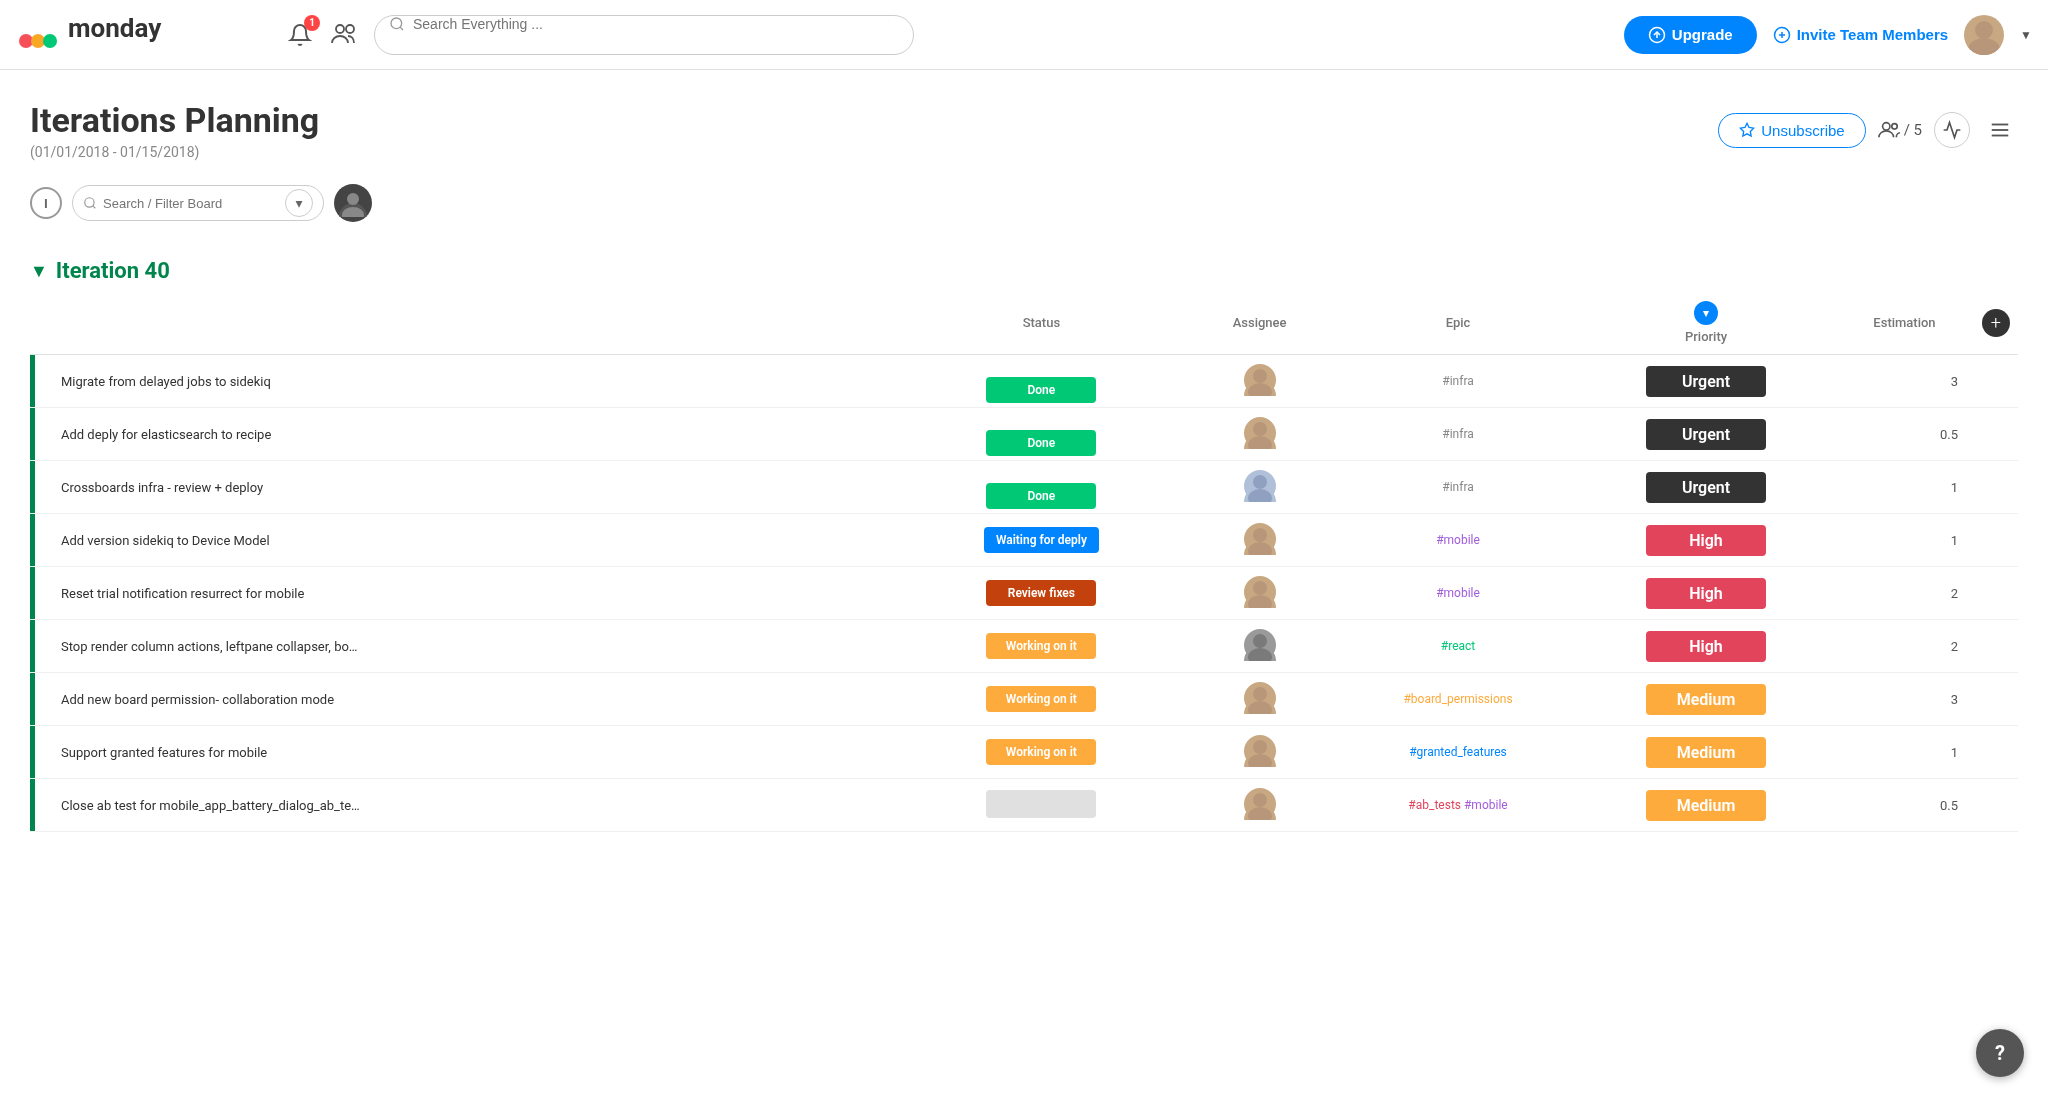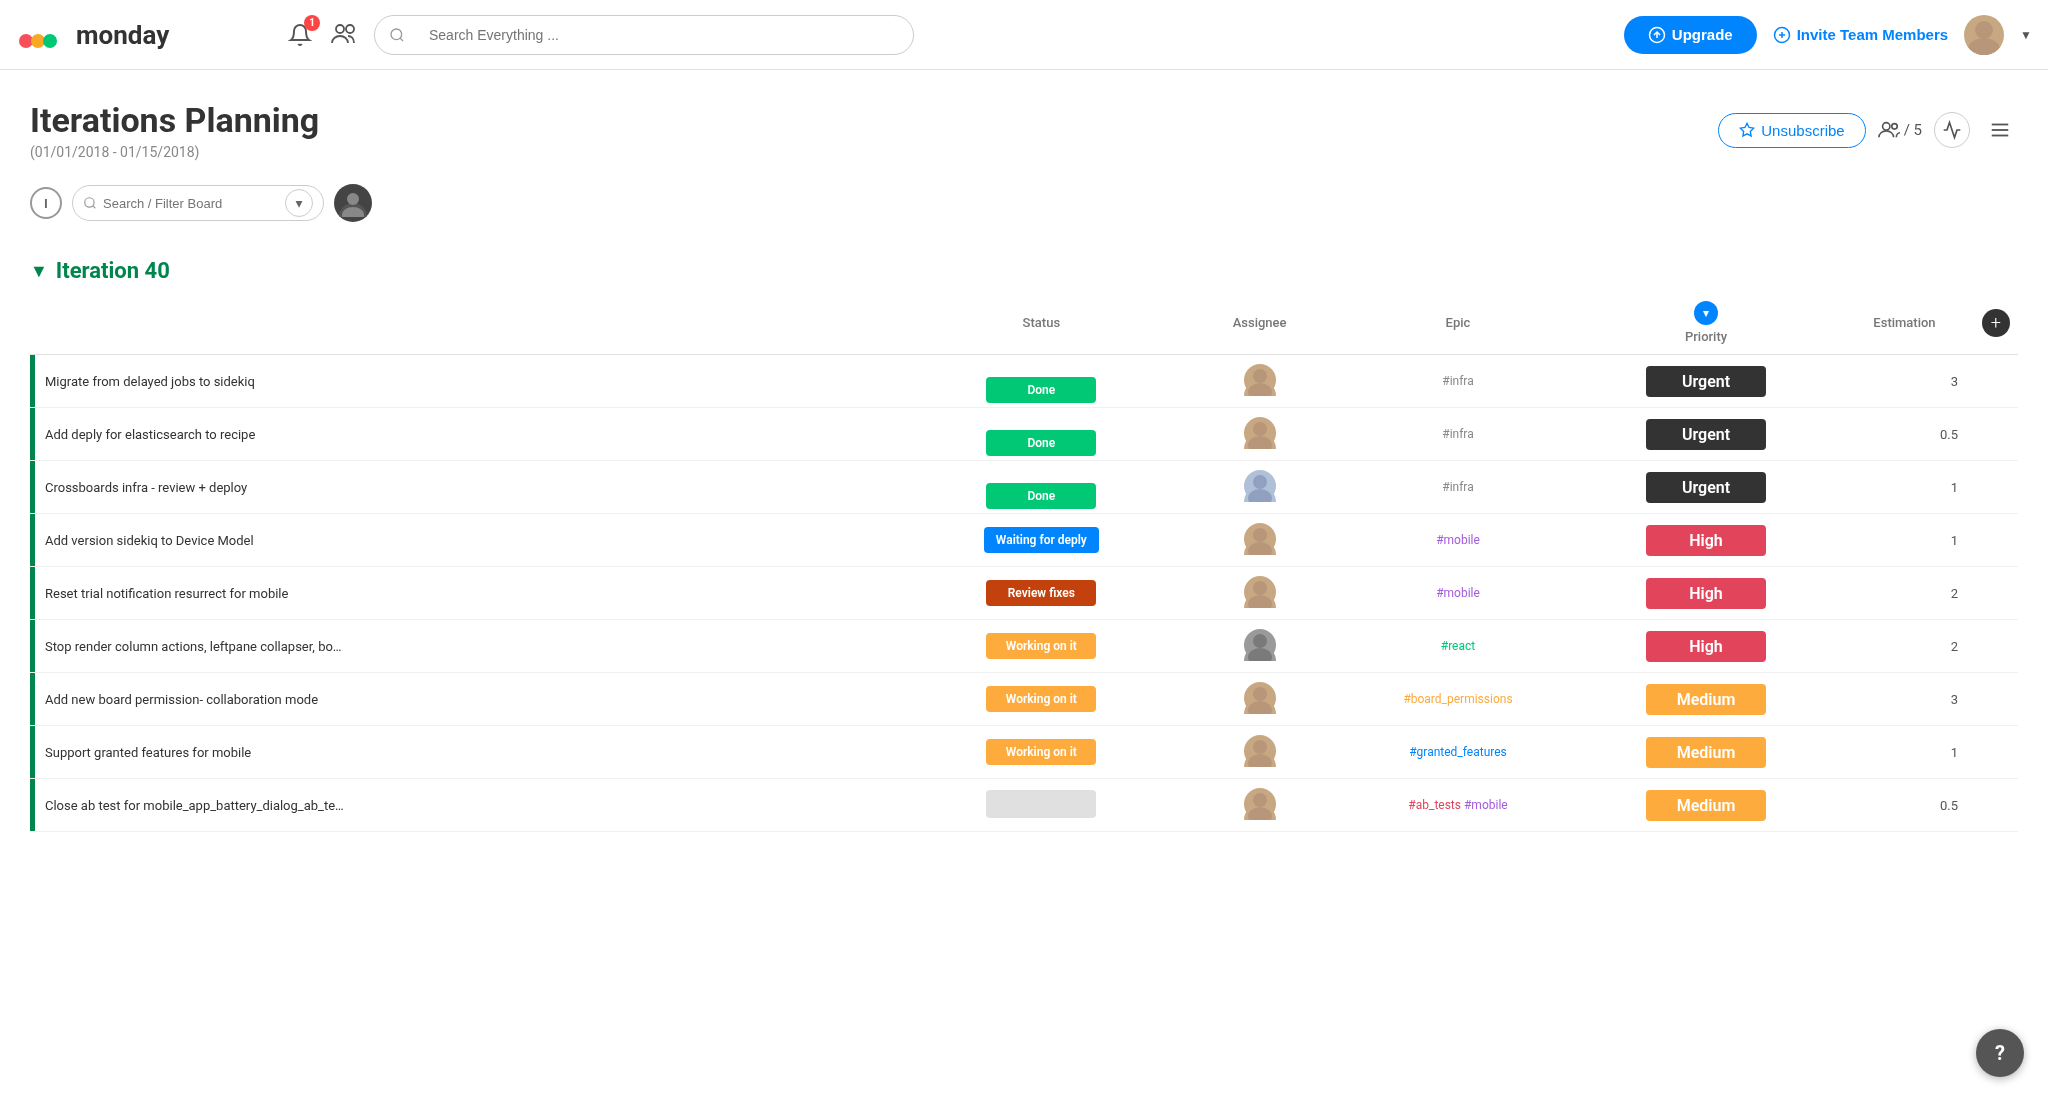--- a/index.html
+++ b/index.html
@@ -4,27 +4,27 @@
   <style>
     * { box-sizing: border-box; margin: 0; padding: 0; }
     body { font-family: -apple-system, BlinkMacSystemFont, 'Segoe UI', Roboto, sans-serif; background: #fff; color: #333; font-size: 14px; overflow-x: hidden; }
 
     
     .header {
       display: flex; align-items: center; height: 70px;
       border-bottom: 1px solid #e0e0e0; padding: 0 16px; gap: 16px;
       background: #fff; position: sticky; top: 0; z-index: 100;
     }
-    .logo-area { display: flex; align-items: center; gap: 12px; width: 250px; }
+    .logo-area { display: flex; align-items: flex-start; gap: 4px; width: 250px; }
     .logo-icon { display: flex; align-items: center; }
     .logo-text { font-size: 26px; font-weight: 700; color: #333; margin-left: 4px; }
     .header-icons { display: flex; align-items: center; gap: 12px; }
     .notif-btn { position: relative; cursor: pointer; width: 36px; height: 36px; display: flex; align-items: center; justify-content: center; }
     .notif-badge { position: absolute; top: -2px; right: -2px; background: #f44; color: #fff; border-radius: 50%; width: 16px; height: 16px; font-size: 10px; display: flex; align-items: center; justify-content: center; font-weight: 700; }
-    .search-bar { flex: 1; max-width: 540px; display: flex; align-items: center; border: 1.5px solid #ccc; border-radius: 20px; padding: 0 14px; height: 40px; background: #fff; gap: 24px; }
+    .search-bar { flex: 1; max-width: 540px; display: flex; align-items: flex-start; border: 1.5px solid #ccc; border-radius: 20px; padding: 0 14px; height: 40px; background: #fff; gap: 8px; }
     .search-bar input { border: none; outline: none; flex: 1; font-size: 14px; color: #999; background: transparent; }
     .search-icon-svg { color: #999; }
     .header-right { margin-left: auto; display: flex; align-items: center; gap: 16px; }
     .upgrade-btn { background: #0085ff; color: #fff; border: none; border-radius: 20px; padding: 10px 24px; font-size: 15px; font-weight: 600; cursor: pointer; display: flex; align-items: center; gap: 6px; }
     .invite-btn { color: #0085ff; border: none; background: none; font-size: 15px; font-weight: 600; cursor: pointer; display: flex; align-items: center; gap: 6px; }
     .avatar-circle { width: 40px; height: 40px; border-radius: 50%; background: #c8a882; overflow: hidden; display: flex; align-items: center; justify-content: center; }
     .avatar-circle svg { width: 40px; height: 40px; }
 
     
     .main { padding: 30px 30px 30px 30px; }
@@ -97,21 +97,21 @@
 
     
     .priority-header-wrapper { display: flex; flex-direction: column; align-items: center; gap: 2px; }
     .priority-dropdown-indicator { background: #0085ff; color: #fff; border-radius: 50%; width: 24px; height: 24px; display: flex; align-items: center; justify-content: center; font-size: 12px; margin-bottom: 2px; }
 
     
     .help-btn { position: fixed; bottom: 24px; right: 24px; width: 48px; height: 48px; border-radius: 50%; background: #555; color: #fff; display: flex; align-items: center; justify-content: center; font-size: 20px; font-weight: 700; cursor: pointer; box-shadow: 0 2px 8px rgba(0,0,0,0.3); }
 
     .row-left-indicator { width: 5px; background: #00854d; height: 52px; display: inline-block; flex-shrink: 0; }
     .task-row td:first-child { padding: 0; }
-    .task-first-cell { display: flex; align-items: center; gap: 0; height: 52px; }
+    .task-first-cell { display: flex; align-items: center; gap: 16px; height: 52px; }
     .task-name-text { padding-left: 10px; font-size: 13px; color: #333; }
   </style>
 </head>
 <body>
 
 <div class="header">
   <div class="logo-area">
     <div class="logo-icon">
 
       <svg width="44" height="44" viewBox="0 0 44 44" fill="none">

